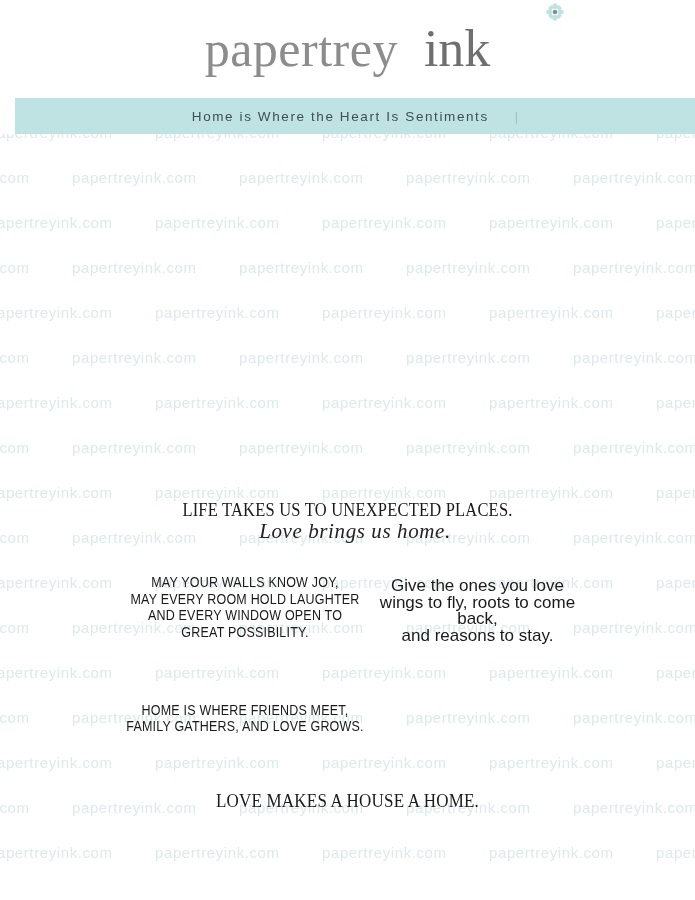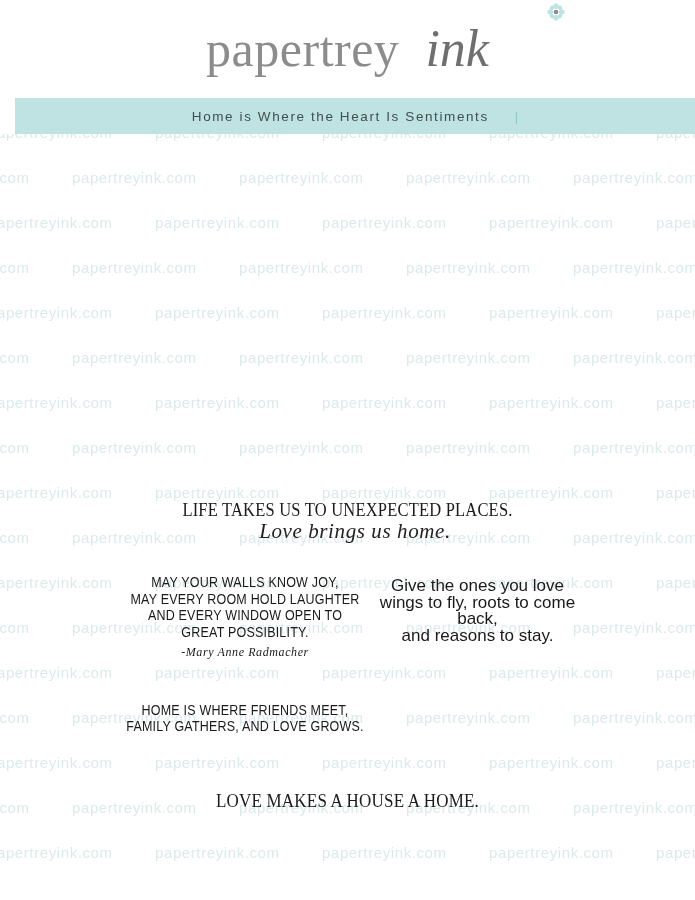--- a/index.html
+++ b/index.html
@@ -38,21 +38,20 @@
   }
   .brand-word1 {
     font-family: "Liberation Serif", serif;
     font-size: 50px;
     letter-spacing: 0.5px;
     color: #8c8c8c;
     line-height: 1;
   }
   .brand-word2 {
     font-family: "Liberation Serif", serif;
-    font-style: italic;
     font-size: 52px;
     color: #6f6f6f;
     line-height: 1;
     margin-left: 12px;
   }
   .brand-flower {
     position: absolute;
     top: -20px;
     left: 341px;
     width: 18px;
@@ -240,21 +239,20 @@
 
       <div class="stamp s-serifcaps" id="stamp-life">LIFE TAKES US TO UNEXPECTED PLACES.</div>
 
       <div class="stamp s-script" id="stamp-love-brings">Love brings us home.</div>
 
       <div class="stamp s-sanscaps" id="stamp-walls" style="white-space: pre-line;">MAY YOUR WALLS KNOW JOY,
 MAY EVERY ROOM HOLD LAUGHTER
 AND EVERY WINDOW OPEN TO
 GREAT POSSIBILITY.</div>
 
-      <div class="stamp s-script" id="stamp-walls-attrib">-Mary Anne Radmacher</div>
 
       <div class="stamp s-serif" id="stamp-dalai" style="white-space: pre-line;">Give the ones you love
 wings to fly, roots to come back,
 and reasons to stay.</div>
 
 
       <div class="stamp s-sanscaps" id="stamp-friends" style="white-space: pre-line;">HOME IS WHERE FRIENDS MEET,
 FAMILY GATHERS, AND LOVE GROWS.</div>
 
 

